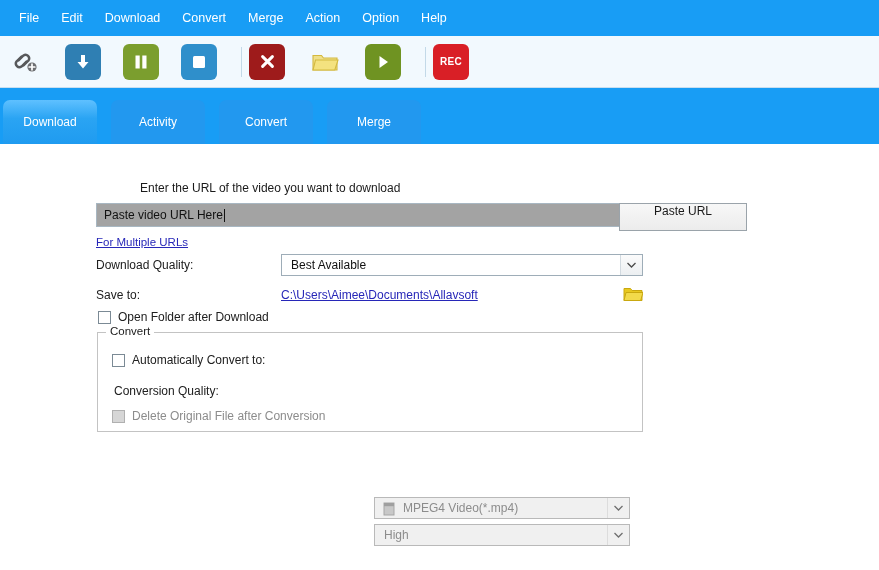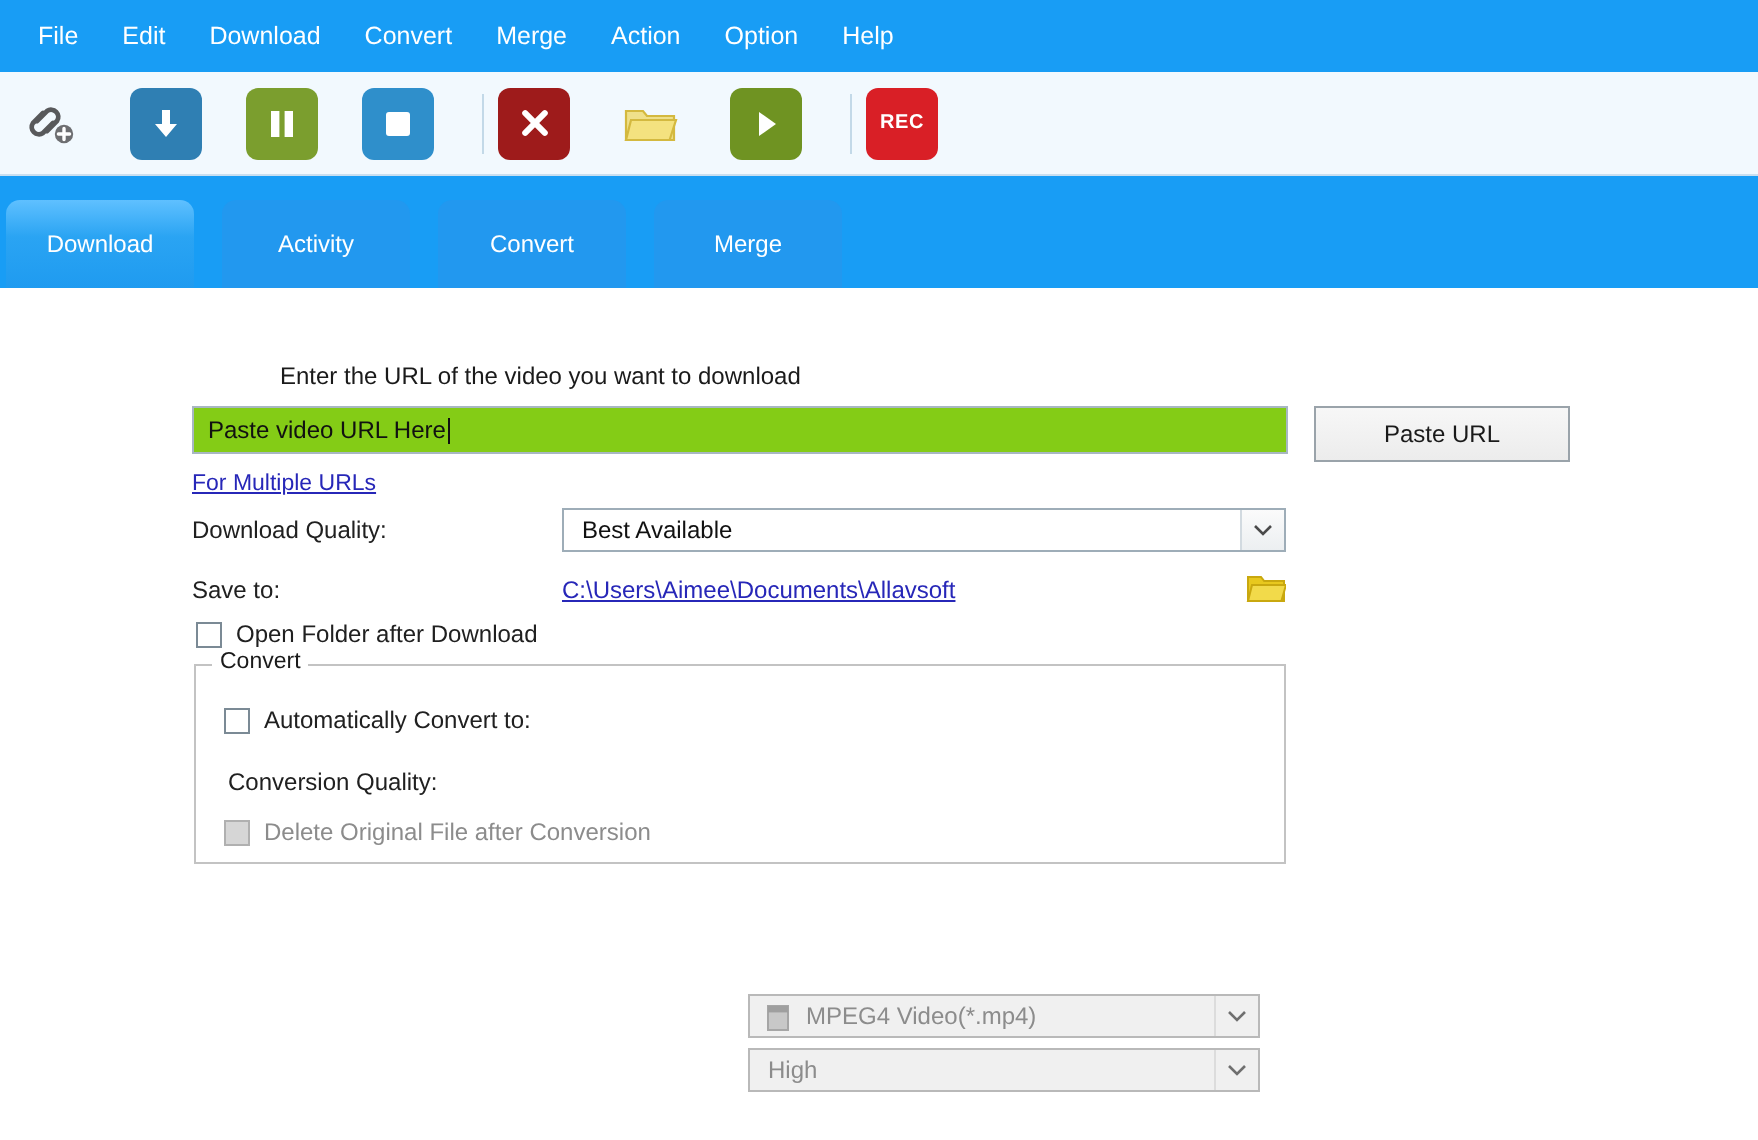--- a/index.html
+++ b/index.html
@@ -133,48 +133,47 @@
     color: #1a1a1a;
     margin-left: 44px;
   }
 
   .url-input {
     position: absolute;
     left: 96px;
     top: 59px;
     width: 548px;
     height: 24px;
-    background: #84cc16;
+    background: #a3a3a3;
     border: 1px solid #a8b7c2;
     box-sizing: border-box;
     display: flex;
     align-items: center;
     padding-left: 7px;
     font-size: 12px;
     color: #111111;
   }
   .caret {
     display: inline-block;
     width: 1px;
     height: 13px;
     background: #111;
     margin-left: 1px;
   }
 
   .btn-paste {
     position: absolute;
-    left: 657px;
+    left: 619px;
     top: 59px;
     width: 128px;
     height: 28px;
     background: linear-gradient(180deg, #f7f7f7 0%, #ececec 100%);
     border: 1px solid #9aa3aa;
     box-sizing: border-box;
     display: flex;
-    align-items: center;
     justify-content: center;
     font-size: 12px;
     color: #1a1a1a;
   }
 
   .link-multi {
     position: absolute;
     left: 96px;
     top: 92px;
     font-size: 11.5px;

